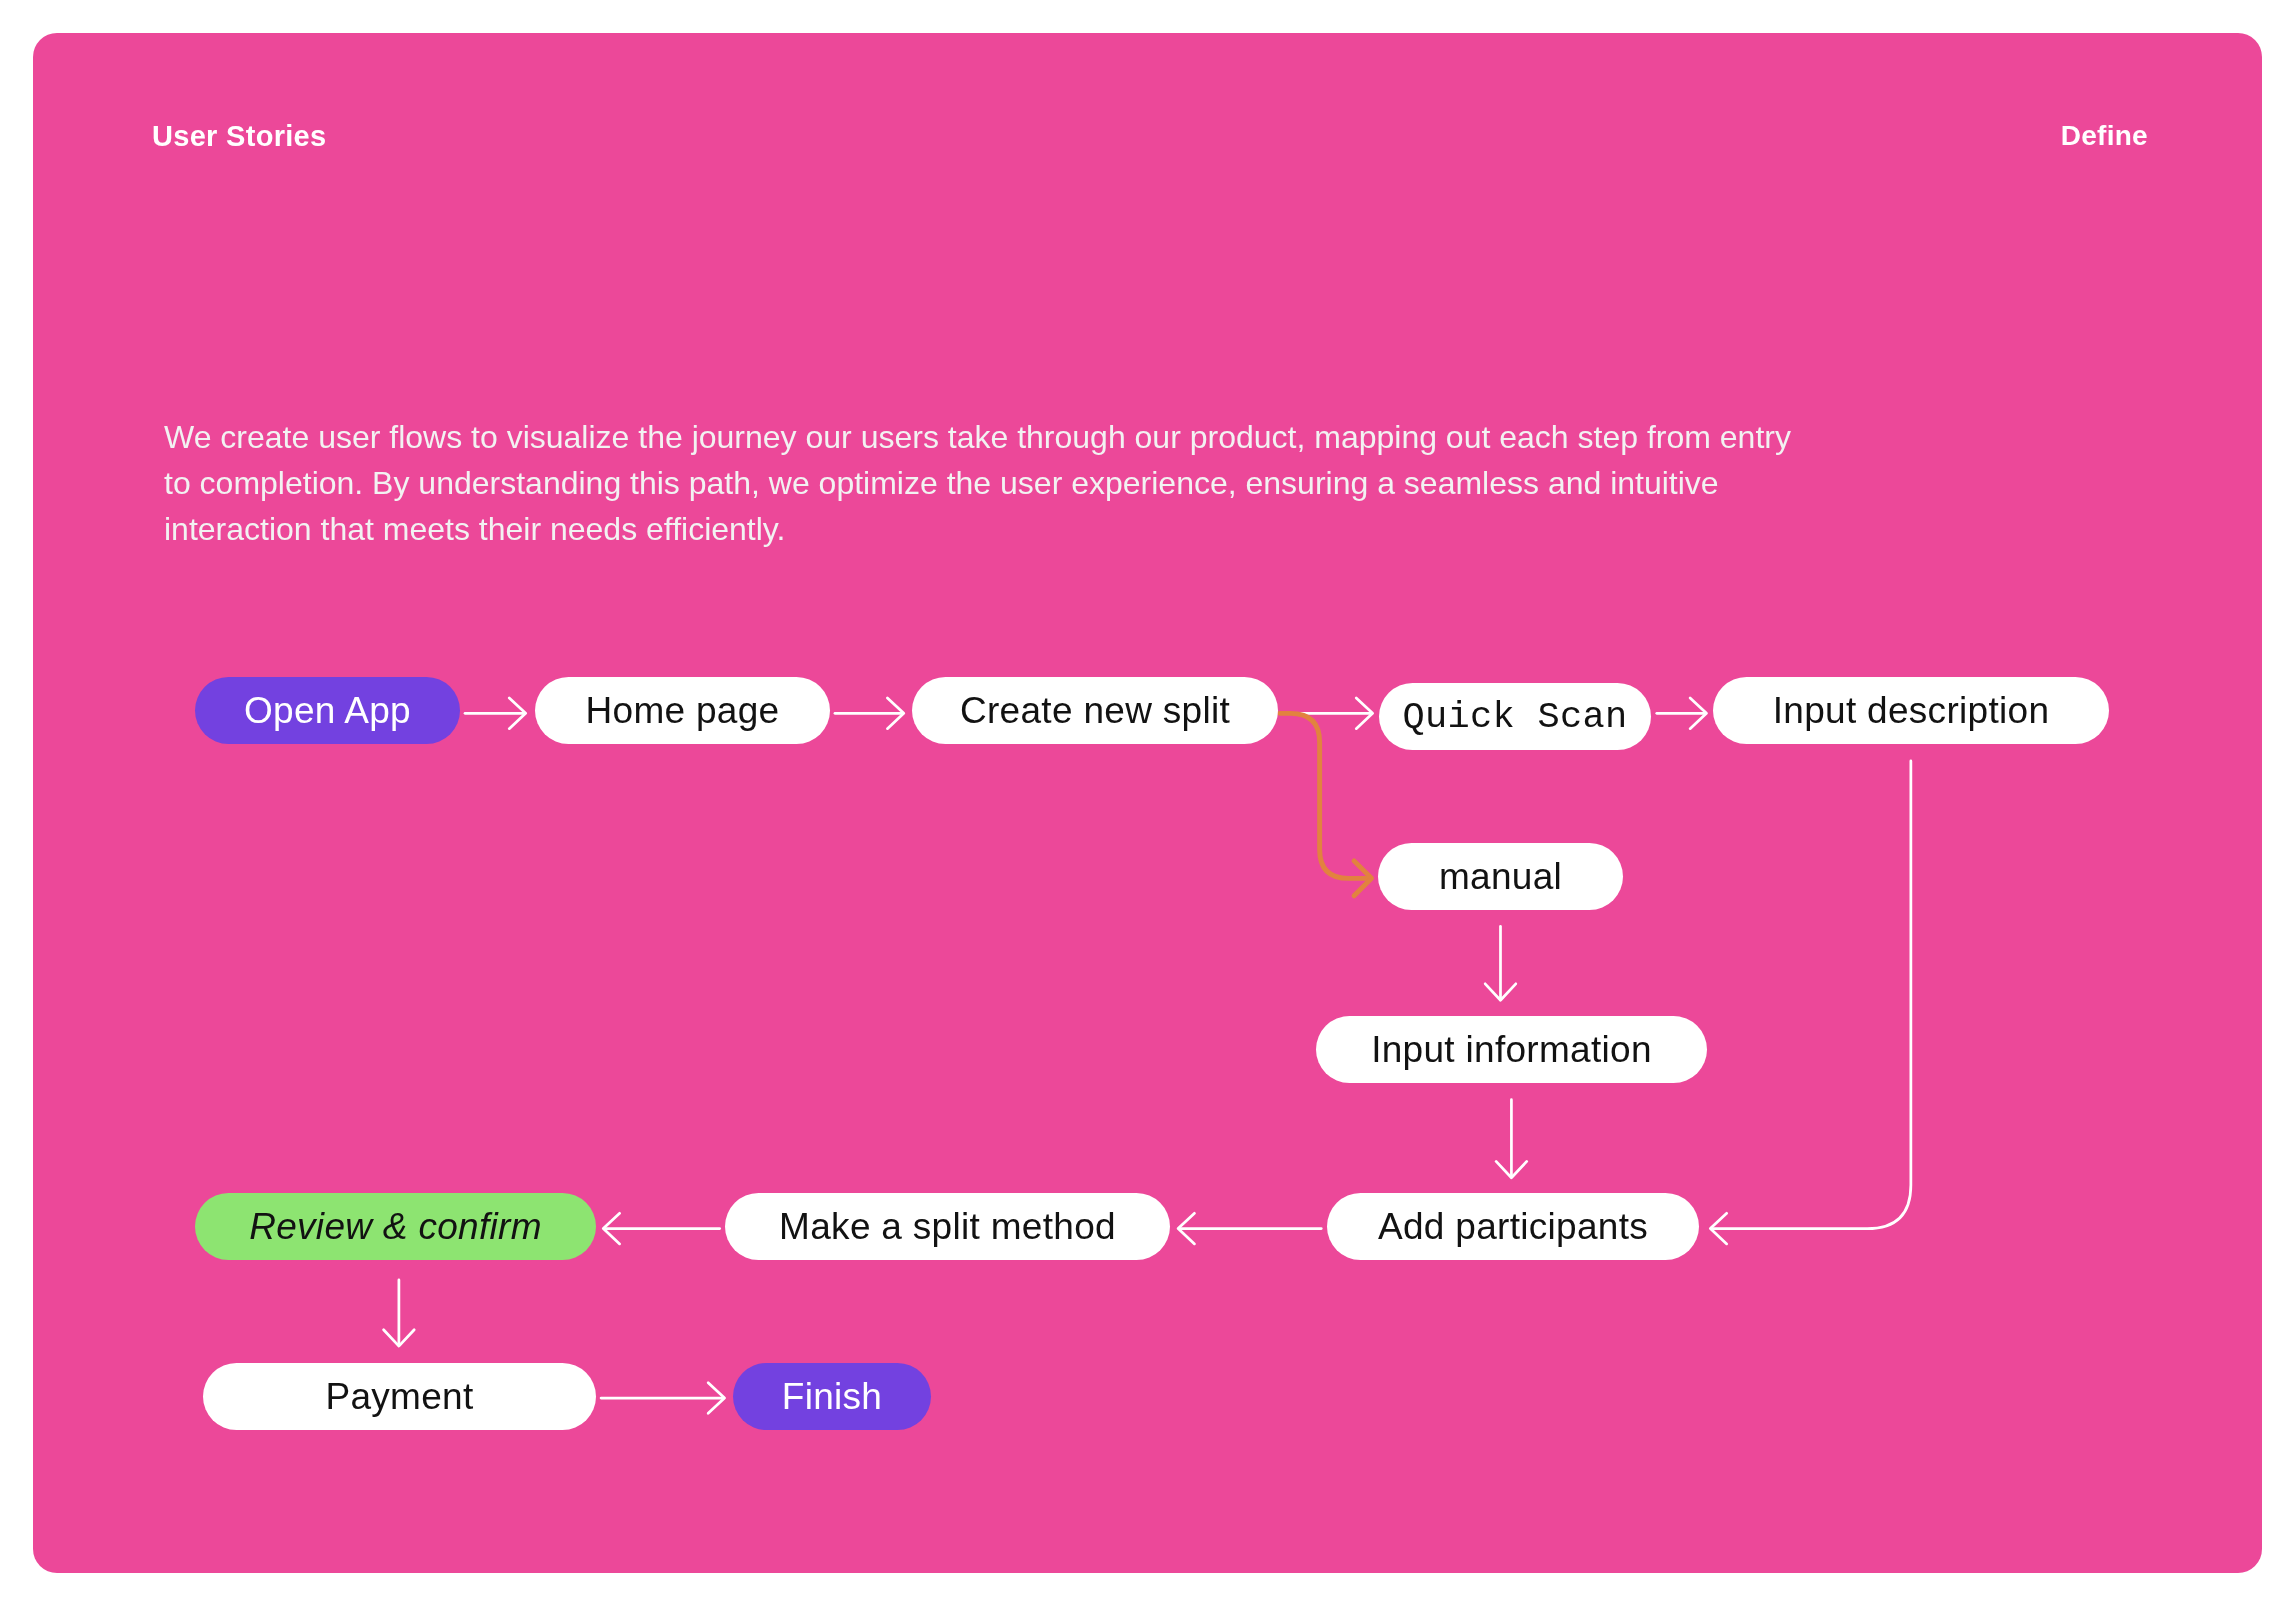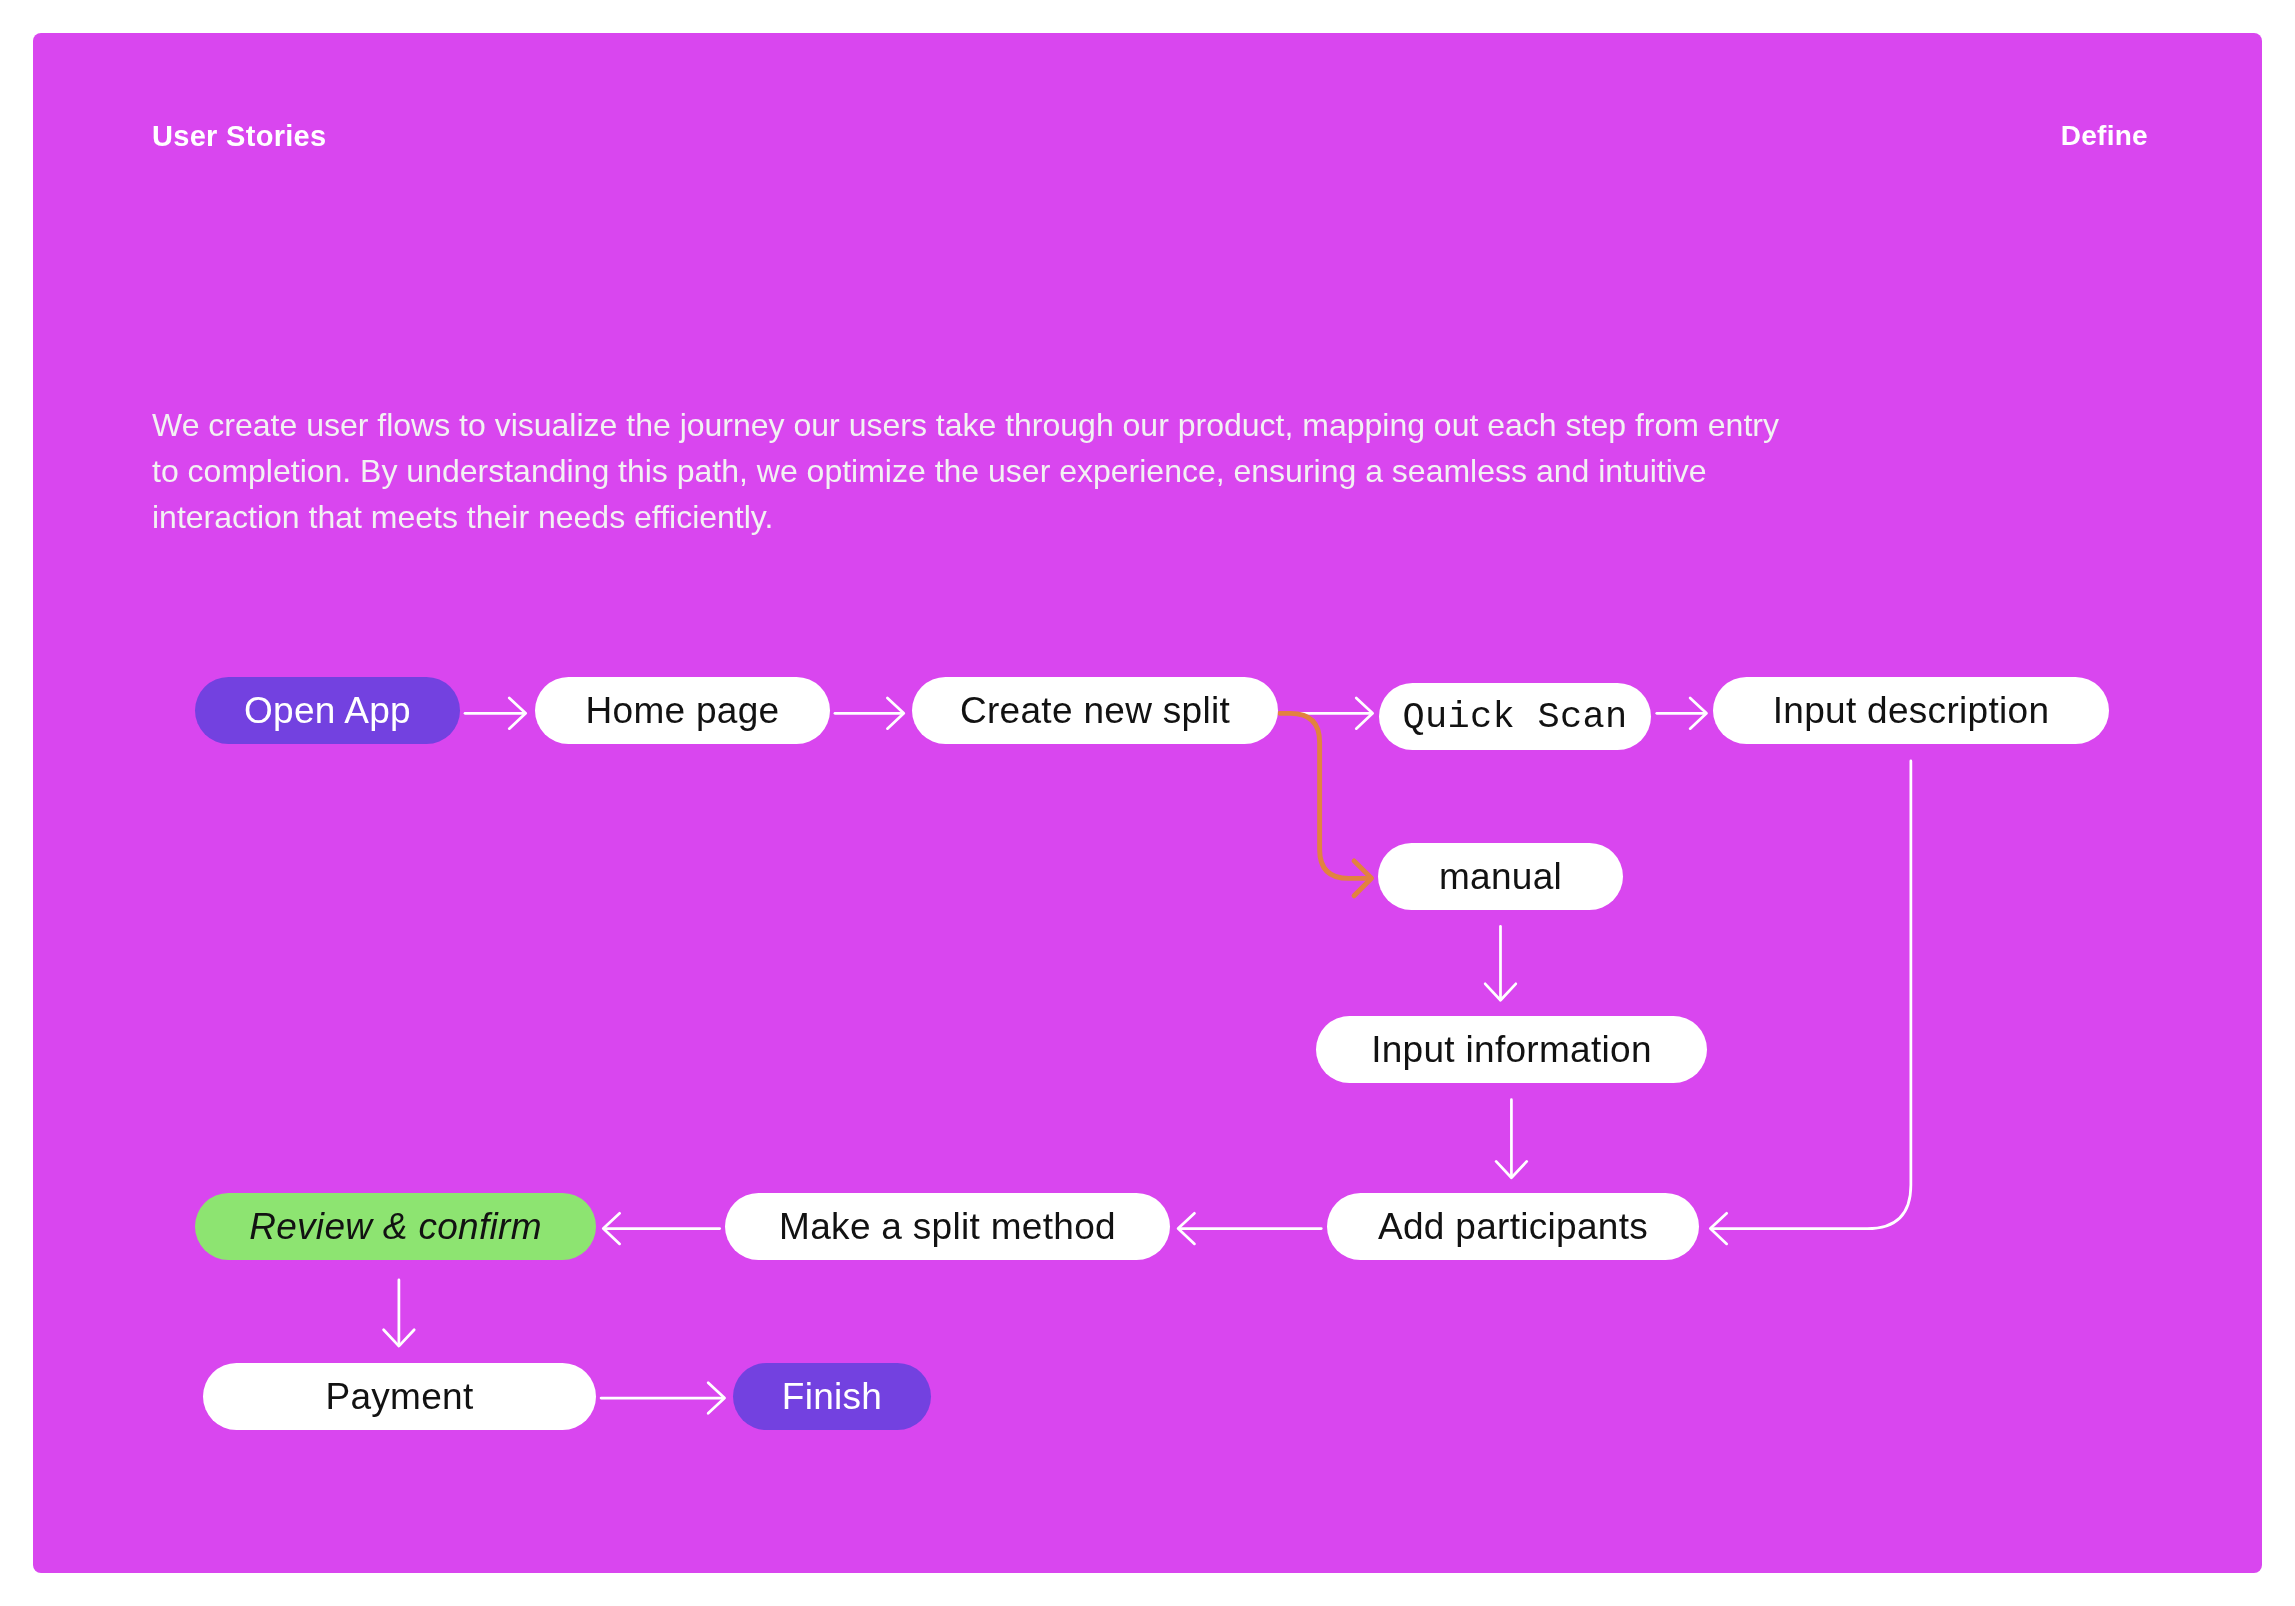--- a/index.html
+++ b/index.html
@@ -4,40 +4,40 @@
 <style>
   html,body{margin:0;padding:0;}
   body{
     width:2295px;height:1607px;position:relative;
     background:#ffffff;
     font-family:"Liberation Sans", sans-serif;
     overflow:hidden;
   }
   .panel{
     position:absolute;left:33px;top:33px;right:33px;bottom:34px;
-    background:#d946ef;border-radius:8px;
+    background:#ec4899;border-radius:24px;
   }
   .topbar-left{
     position:absolute;left:119px;top:87px;
     color:#ffffff;font-size:29px;font-weight:700;letter-spacing:0.3px;
   }
   .topbar-right{
     position:absolute;right:114px;top:87px;
     color:#ffffff;font-size:28px;font-weight:700;letter-spacing:0.3px;
   }
   .page-title{
     position:absolute;left:115px;top:245px;margin:0;
     color:#ffffff;font-size:77px;font-weight:700;letter-spacing:-1.1px;line-height:1;
   }
   .page-number{
     position:absolute;right:121px;top:247px;
     color:#3e3e3e;font-size:140px;font-weight:700;line-height:1;letter-spacing:1.1px;
   }
   .description{
-    position:absolute;left:119px;top:369px;width:1634px;margin:0;
+    position:absolute;left:119px;top:369px;width:1634px;margin:12px;
     color:#f2f2f2;font-size:32px;font-weight:400;line-height:46px;
   }
   .edges{position:absolute;left:0;top:0;width:2295px;height:1607px;pointer-events:none;}
   .node{
     position:absolute;height:67px;border-radius:46px;
     display:flex;align-items:center;justify-content:center;
     font-size:37px;font-weight:400;letter-spacing:0.3px;
     background:#ffffff;color:#121212;box-sizing:border-box;margin-top:10px;
   }
   .node--purple{background:var(--accent-purple,#7341e0);color:#ffffff;}

